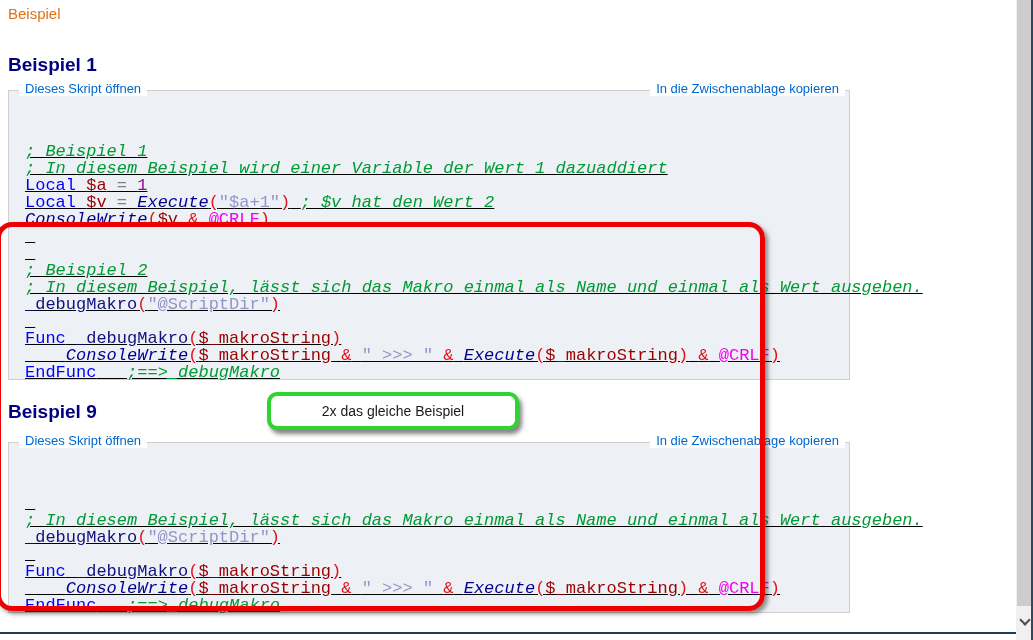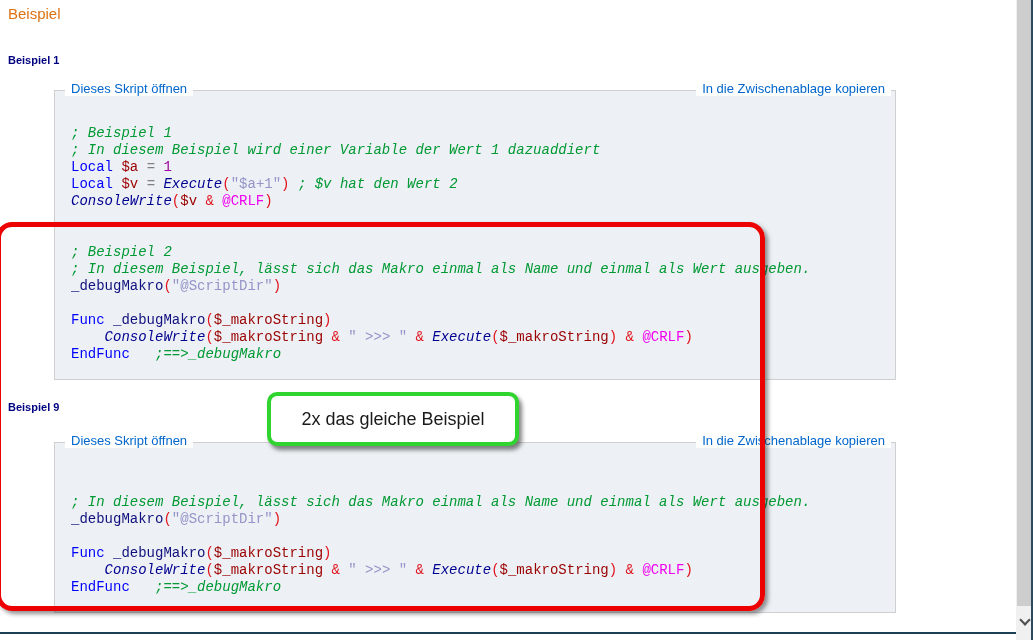--- a/index.html
+++ b/index.html
@@ -1,54 +1,54 @@
 <!DOCTYPE html>
 <html style="--title: #dd7212; --heading: #000080; --link: #0066cc; --boxbg: #edf1f5; --redbox: #ec0000; --callout: #2fd42f; --cmt: #009933; --kw: #0000ff; --fn: #000090; --ufn: #10107e; --var: #9b0000; --num: #a000a0; --str: #9494c8; --op: #e1141e; --eq: #808080; --mac: #f000f0;"><head>
 <meta charset="utf-8">
 <style>
   * { margin:0; padding:0; box-sizing:border-box; }
   html,body { width:1033px; height:640px; overflow:hidden; }
   body { position:relative; background:#ffffff; font-family:"Liberation Sans", sans-serif; }
 
   .page-title { position:absolute; left:8px; top:5px; font-size:15px; color:var(--title); font-weight:400; }
-  .section-heading { position:absolute; left:8px; font-size:11px; font-weight:bold; color:var(--heading); }
+  .section-heading { position:absolute; left:8px; font-size:19px; font-weight:bold; color:var(--heading); }
   #heading-1 { top:54px; }
   #heading-2 { top:401px; }
 
-  .code-panel { position:absolute; left:8px; width:842px; background:var(--boxbg); border:1px solid #cfcfcf;margin-left:46px; }
+  .code-panel { position:absolute; left:8px; width:842px; background:var(--boxbg); border:1px solid #cfcfcf; }
   #panel-1 { top:90px;  height:290px; }
   #panel-2 { top:442px; height:171px; }
 
   .legend { position:absolute; top:-10px; background:#ffffff; padding:0 6px; font-size:13px; color:var(--link); cursor:pointer; white-space:nowrap; }
   .legend-left  { left:10px; }
   .legend-right { right:4px;text-align:center; }
 
-  .code { padding:34px 0 0 16px; font-family:"Liberation Mono","DejaVu Sans Mono",monospace; font-size:14px; line-height:17px; white-space:pre; }
+  .code { padding:52px 0 0 16px; font-family:"Liberation Mono","DejaVu Sans Mono",monospace; font-size:17px; line-height:17px; white-space:pre;text-decoration:underline; }
   .cl { height:17px; }
   .tk-cmt { color:var(--cmt); font-style:italic; }
   .tk-kw  { color:var(--kw); }
   .tk-fn  { color:var(--fn); font-style:italic; }
   .tk-ufn { color:var(--ufn);text-align:center; }
   .tk-var { color:var(--var); }
   .tk-num { color:var(--num); }
   .tk-str { color:var(--str); }
   .tk-op  { color:var(--op); }
   .tk-eq  { color:var(--eq); }
   .tk-mac { color:var(--mac); }
   .tk-pl  { color:#000; }
 
   .red-annotation { position:absolute; left:-4px; top:222px; width:769px; height:389px;
     border:5px solid var(--redbox); border-radius:16px;
     box-shadow:3px 3px 4px rgba(40,40,40,0.5); pointer-events:none; }
 
-  .callout { position:absolute; left:267px; top:392px; width:252px; height:54px;
+  .callout { position:absolute; left:267px; top:392px; width:252px; height:38px;
     background:#ffffff; border:4px solid var(--callout); border-radius:10px;
     box-shadow:3px 4px 4px rgba(30,30,30,0.55);
     display:flex; align-items:center; justify-content:center;
-    font-size:18px; color:#1a1a1a; }
+    font-size:14px; color:#1a1a1a; }
 
   .scrollbar { position:absolute; right:0; top:0; width:17px; height:640px; background:#f0f0f0; }
   .scroll-thumb { position:absolute; left:1px; top:0; width:14px; height:606px; background:#cdcdcd; }
   .scroll-btn { position:absolute; left:0; bottom:4px; width:17px; height:28px; background:#f0f0f0;
     display:flex; align-items:center; justify-content:center; }
   .chevron-down { width:8px; height:8px; border-right:2px solid #4d4d4d; border-bottom:2px solid #4d4d4d;
     transform:rotate(45deg); margin-top:-4px; }
 
   .pane-bottom-border { position:absolute; left:0; top:632px; width:1016px; height:2px; background:#1e3e55; }
   .pane-right-border  { position:absolute; right:0; top:0; width:2px; height:640px; background:#2b4a5e; }

